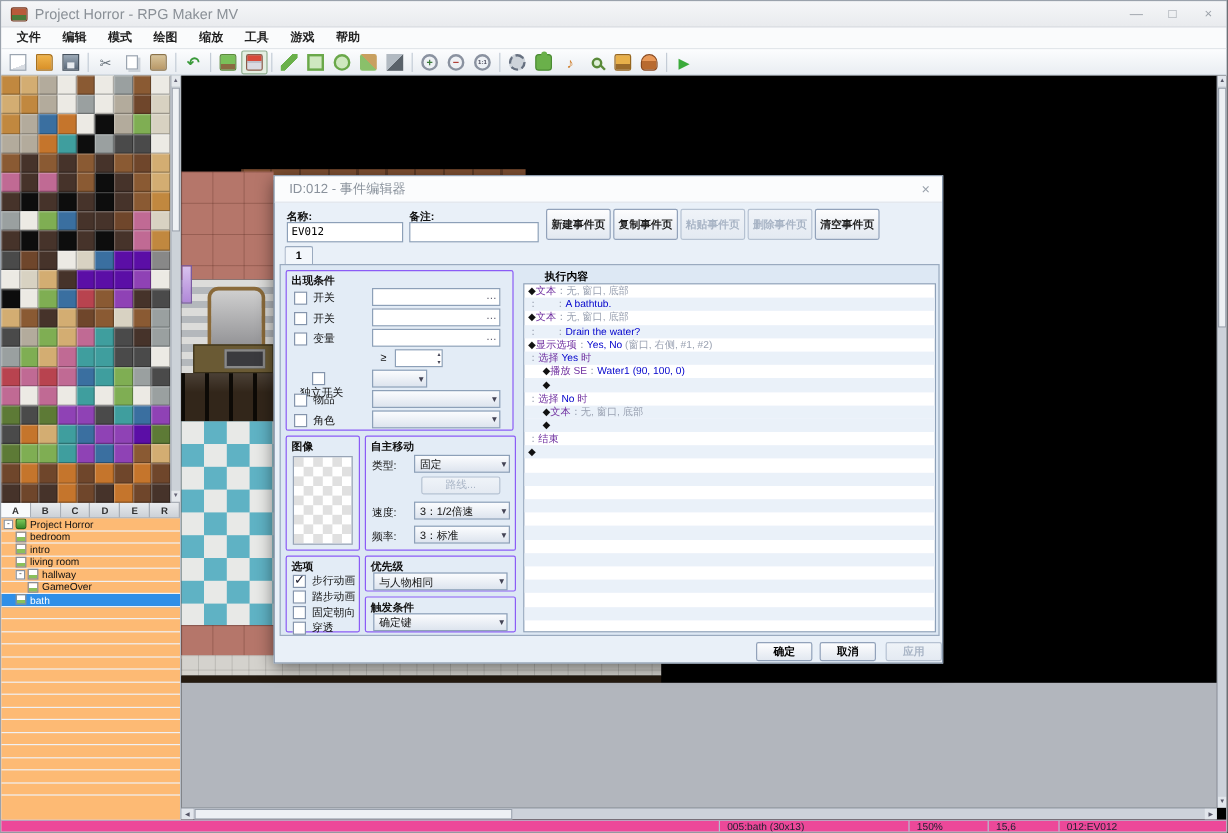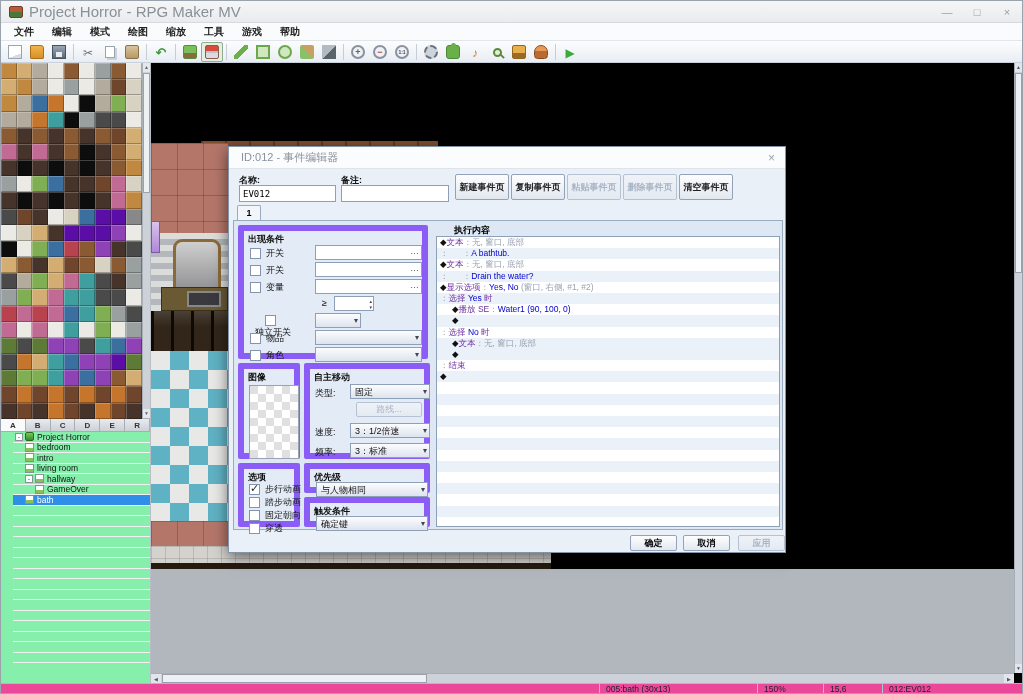--- a/index.html
+++ b/index.html
@@ -1,21 +1,21 @@
 <!DOCTYPE html>
 <html><head>
 <meta charset="utf-8">
 <style>
   html,body{margin:0;padding:0;background:#000;}
   *{box-sizing:border-box;font-family:"Liberation Sans","DejaVu Sans",sans-serif;}
   .window{position:relative;width:1023px;height:694px;background:#e8eaee;overflow:hidden;border:1px solid #9aa2ac;}
   
   .titlebar{height:22px;background:linear-gradient(#f5f6f8,#e9ebee);border-bottom:1px solid #d6dade;display:flex;align-items:center;}
   .app-icon{width:14px;height:12px;margin:0 6px 0 8px;background:linear-gradient(#b85a3a 0 55%,#4a7a3a 55%);border:1px solid #7a3a22;border-radius:2px;}
-  .title-text{font-size:15px;color:#8a9097;}
+  .title-text{font-size:12px;color:#8a9097;}
   .win-controls{margin-left:auto;display:flex;height:100%;}
   .win-btn{width:30px;text-align:center;line-height:22px;font-size:11px;color:#9aa0a8;}
   
   .menubar{height:18px;background:#fafbfc;border-bottom:1px solid #e2e6ea;display:flex;align-items:center;padding-left:4px;}
   .menu-item{font-size:10px;font-weight:bold;color:#222;padding:0 9px;line-height:18px;}
   
   .toolbar{height:22px;background:linear-gradient(#fcfdfe,#e9edf2);border-bottom:1px solid #c9d2dc;display:flex;align-items:center;padding-left:3px;}
   .tb-btn{width:22px;height:20px;border:1px solid transparent;border-radius:2px;display:flex;align-items:center;justify-content:center;background:transparent;padding:0;}
   .tb-btn.active{background:#e4efe2;border-color:#8fae8f;}
   .tb-sep{width:1px;height:16px;background:#c4ccd6;margin:0 3px;}
@@ -54,21 +54,21 @@
   .palette{position:relative;height:356px;background:#9aa0a8;border-bottom:1px solid #aab0b8;}
   .pal-grid{position:absolute;left:0;top:0;right:8px;bottom:0;display:grid;grid-template-columns:repeat(9,1fr);grid-auto-rows:16.18px;}
   .pal-cell{box-shadow:inset 1px 1px 0 rgba(255,255,255,.22),inset -1px -1px 0 rgba(0,0,0,.28);}
   .pal-scroll{position:absolute;right:0;top:0;bottom:0;width:8px;background:#ccd2d8;border-left:1px solid #aab0b8;}
   .pal-scroll .arr{position:absolute;left:0;right:0;height:9px;background:#e4e8ec;color:#667;font-size:5px;text-align:center;line-height:9px;}
   .pal-scroll .arr.up{top:0;} .pal-scroll .arr.down{bottom:0;}
   .pal-thumb{position:absolute;left:0;right:0;top:10px;height:120px;background:#eef1f4;border:1px solid #9aa2ac;}
   .pal-tabs{height:13px;display:flex;background:#c8cdd4;border-bottom:1px solid #a8aeb6;}
   .pal-tab{flex:1;font-size:8px;font-weight:bold;text-align:center;line-height:13px;color:#333;border-right:1px solid #a8aeb6;background:linear-gradient(#e8ebee,#ccd1d7);}
   .pal-tab.active{background:#f8fafc;}
-  .tree{flex:1;background:#86efac;overflow:hidden;font-family:"DejaVu Sans Mono",monospace;padding-left:12px;}
+  .tree{flex:1;background:#fdba74;overflow:hidden;font-family:"DejaVu Sans Mono",monospace;}
   .tree-row{height:10.5px;display:flex;align-items:center;font-size:8.5px;color:#111;border-bottom:1px solid #f0f1f3;white-space:nowrap;}
   .tree-row.sel{background:#2f8fe8;color:#fff;}
   .tree-exp{width:8px;height:8px;border:1px solid #8a929c;background:#fff;color:#333;font-size:7px;line-height:6px;text-align:center;margin-right:2px;flex:none;}
   .tree-ico{width:9px;height:9px;flex:none;margin-right:3px;}
   .tree-ico.project{background:linear-gradient(#7ac85a,#3a8a2a);border:1px solid #2a6a1e;border-radius:2px;}
   .tree-ico.map{background:linear-gradient(#ffffff 0 55%,#8ac05a 55%);border:1px solid #888f98;}
   
   .map-area{position:relative;flex:1;background:#000;overflow:hidden;}
   .strip{position:absolute;}
   .wall-terracotta{background-color:#b5766a;background-image:linear-gradient(rgba(60,20,10,.25) 1px,transparent 1px),linear-gradient(90deg,rgba(60,20,10,.25) 1px,transparent 1px);background-size:26px 26px;}
@@ -94,21 +94,21 @@
   .dialog{position:absolute;left:77px;top:83px;width:558px;height:407px;background:#e9f0f8;border:1px solid #8494a8;box-shadow:0 4px 14px rgba(0,0,0,.55);}
   .dlg-title{height:22px;background:#fbfcfd;border-bottom:1px solid #dfe4ea;display:flex;align-items:center;}
   .dlg-title-text{font-size:11px;color:#8a929c;margin-left:12px;}
   .dlg-close{margin-left:auto;margin-right:10px;color:#9aa2ac;font-size:12px;}
   .lbl{position:absolute;font-size:9px;font-weight:bold;color:#111;}
   .tinput{position:absolute;height:17px;background:#fff;border:1px solid #8da0b8;font-size:9px;padding:0 3px;font-family:"DejaVu Sans Mono",monospace;}
   .pgbtn{position:absolute;top:27px;width:54px;height:26px;font-size:9px;font-weight:bold;color:#222;background:linear-gradient(#fdfdfe,#e2e8f0);border:1px solid #92a2ba;border-radius:2px;text-align:center;line-height:24px;}
   .pgbtn.disabled{color:#a9b5c6;background:linear-gradient(#eff3f8,#e4eaf2);border-color:#b6c2d2;}
   .etab{position:absolute;left:8px;top:58px;width:24px;height:15px;background:#f2f6fb;border:1px solid #9aaabf;border-bottom:none;font-size:9px;font-weight:bold;text-align:center;line-height:15px;border-radius:2px 2px 0 0;}
   .epanel{position:absolute;left:4px;top:73px;width:550px;height:310px;background:#dde8f4;border:1px solid #9aaabf;}
-  .group{position:absolute;background:#e3ecf6;border:6px solid #8b5cf6;border-radius:2px;}
+  .group{position:absolute;background:#e3ecf6;border:1px solid #8b5cf6;border-radius:2px;}
   .g-title{position:absolute;left:4px;top:2px;font-size:9px;font-weight:bold;color:#111;}
   .crow{position:absolute;display:flex;align-items:center;}
   .cb{width:11px;height:11px;background:#fff;border:1px solid #8494ac;flex:none;position:relative;}
   .cb.checked::after{content:"✓";position:absolute;left:0px;top:-3px;font-size:11px;color:#223;}
   .clabel{font-size:9px;color:#111;margin-left:5px;white-space:nowrap;}
   .efield{position:absolute;height:15px;background:#fff;border:1px solid #8da0b8;}
   .efield.dots::after{content:"…";position:absolute;right:2px;top:0px;font-size:9px;color:#556;}
   .dd{position:absolute;height:15px;background:linear-gradient(#fbfcfe,#dde4ee);border:1px solid #8da0b8;font-size:9px;color:#111;padding:1px 12px 0 4px;white-space:nowrap;overflow:hidden;}
   .dd::after{content:"▾";position:absolute;right:2px;top:2px;font-size:8px;color:#445;}
   .spin{position:absolute;height:15px;background:#fff;border:1px solid #8da0b8;}

